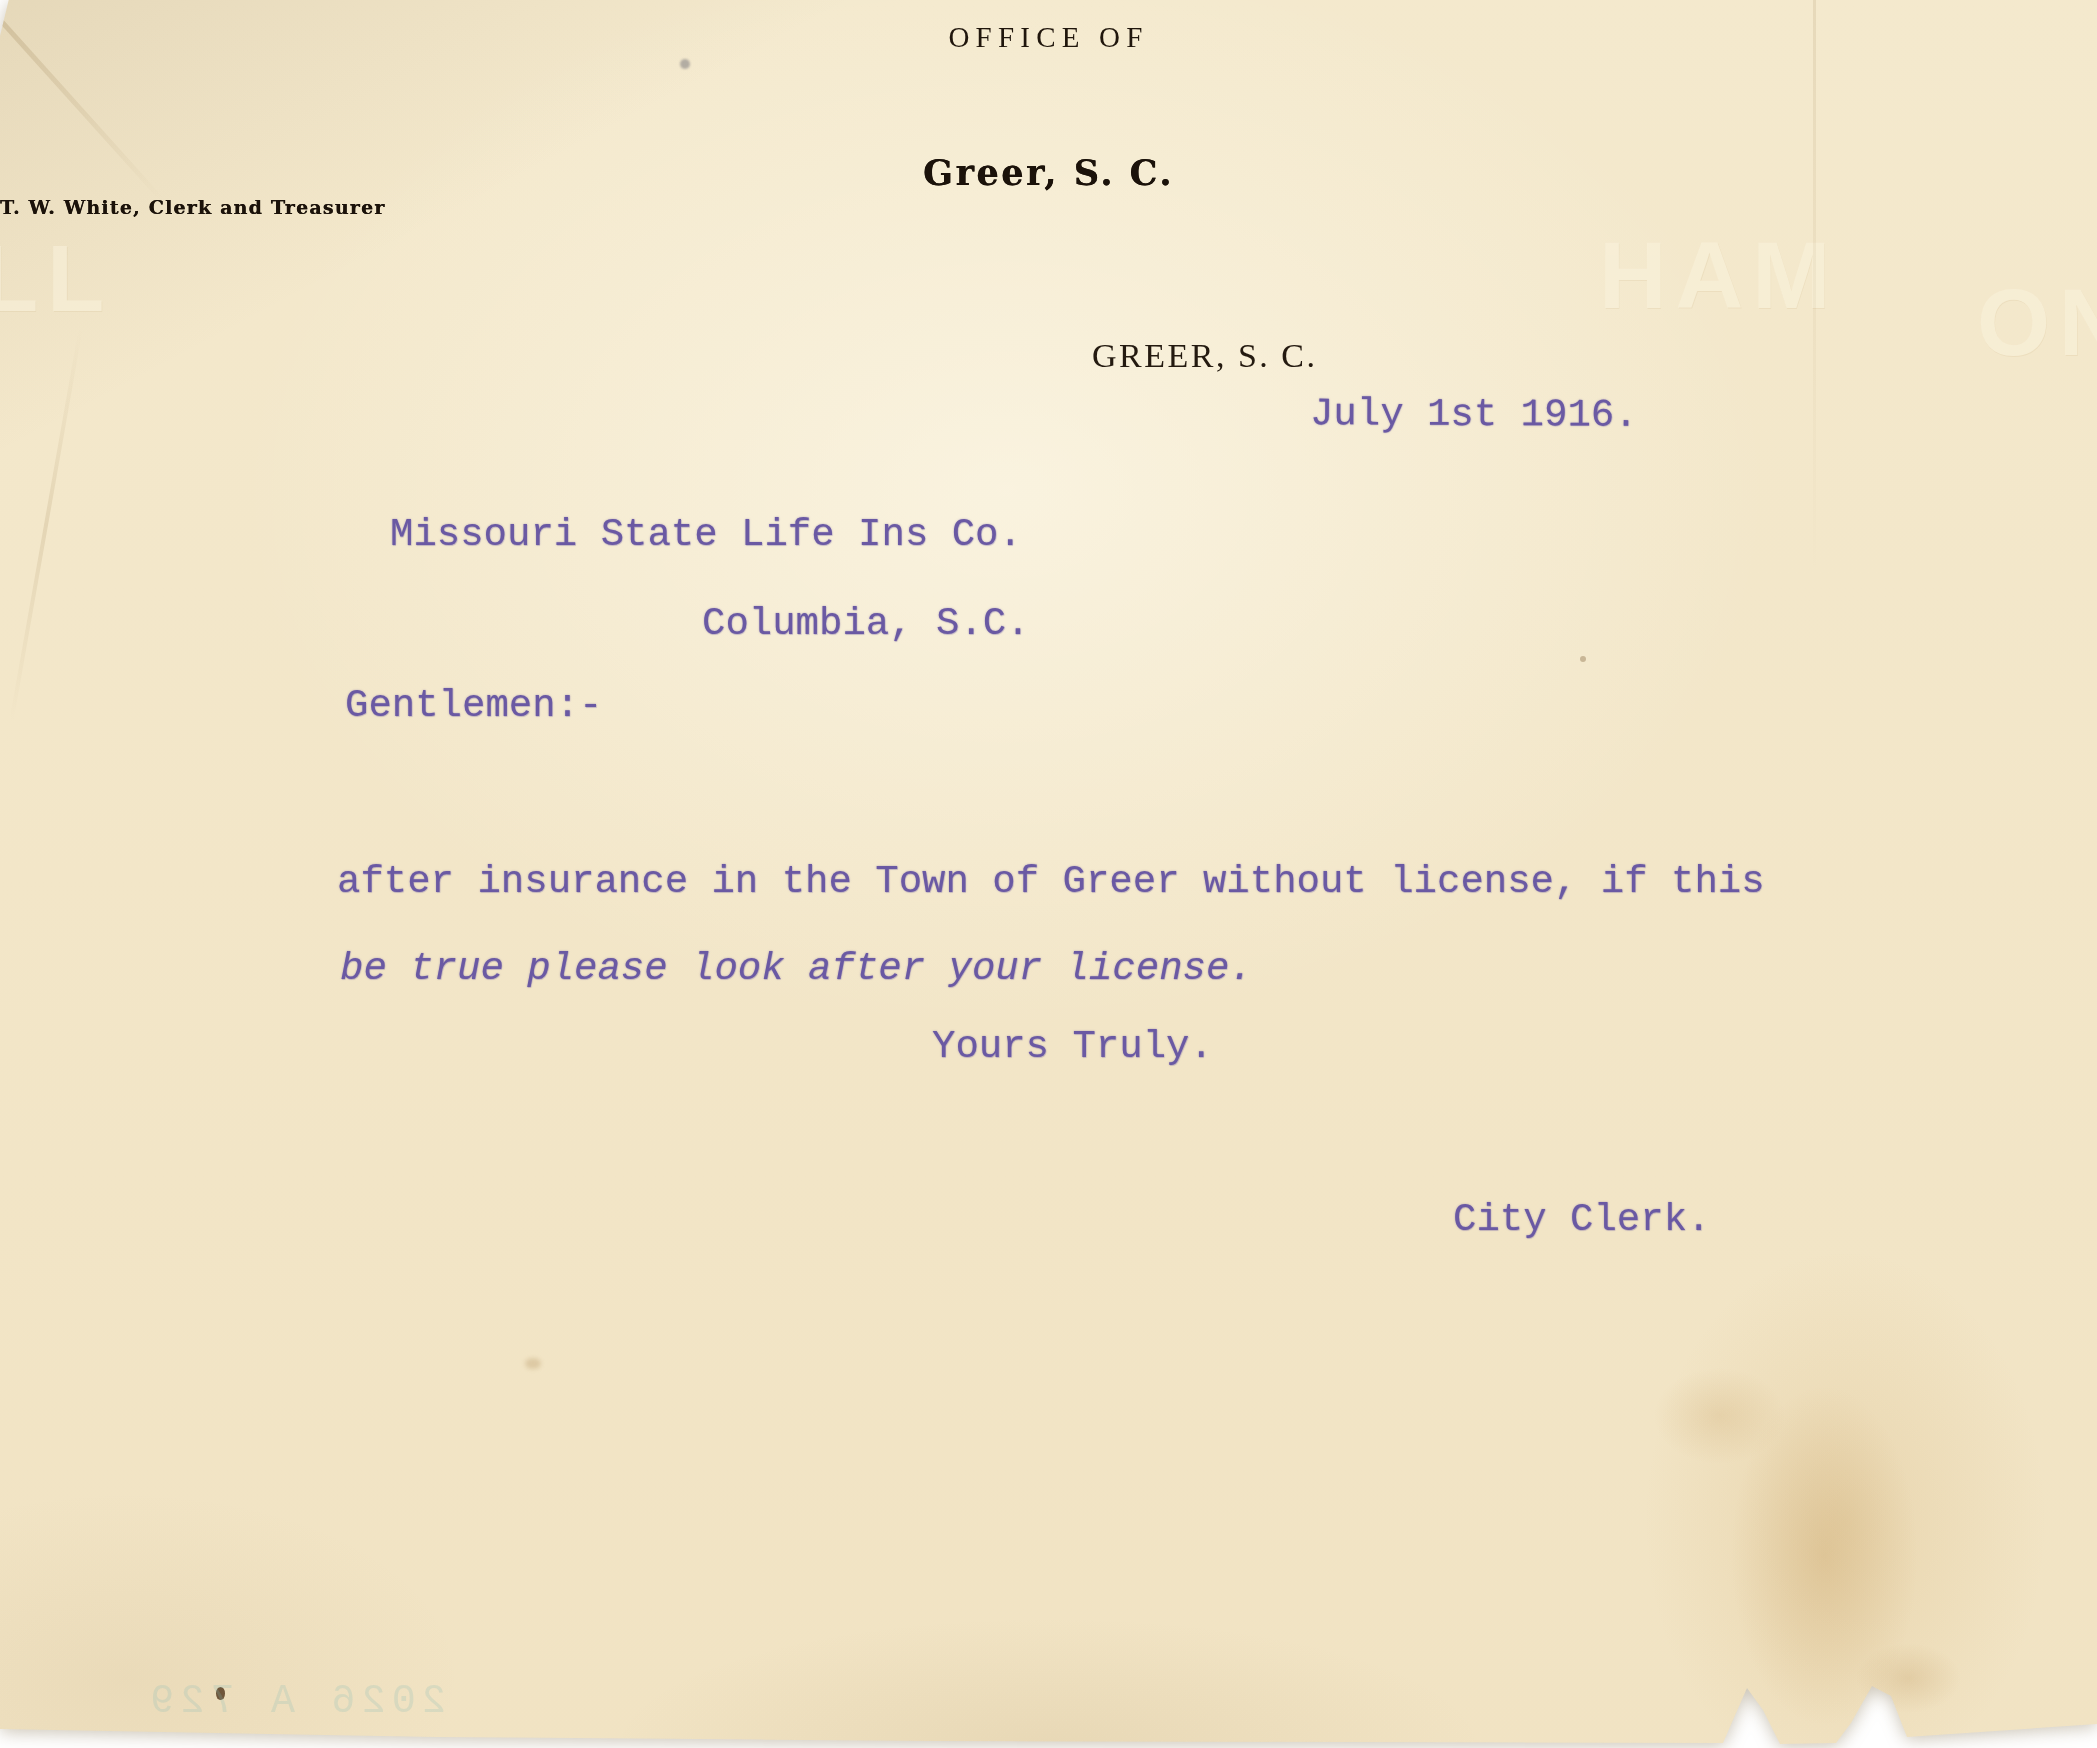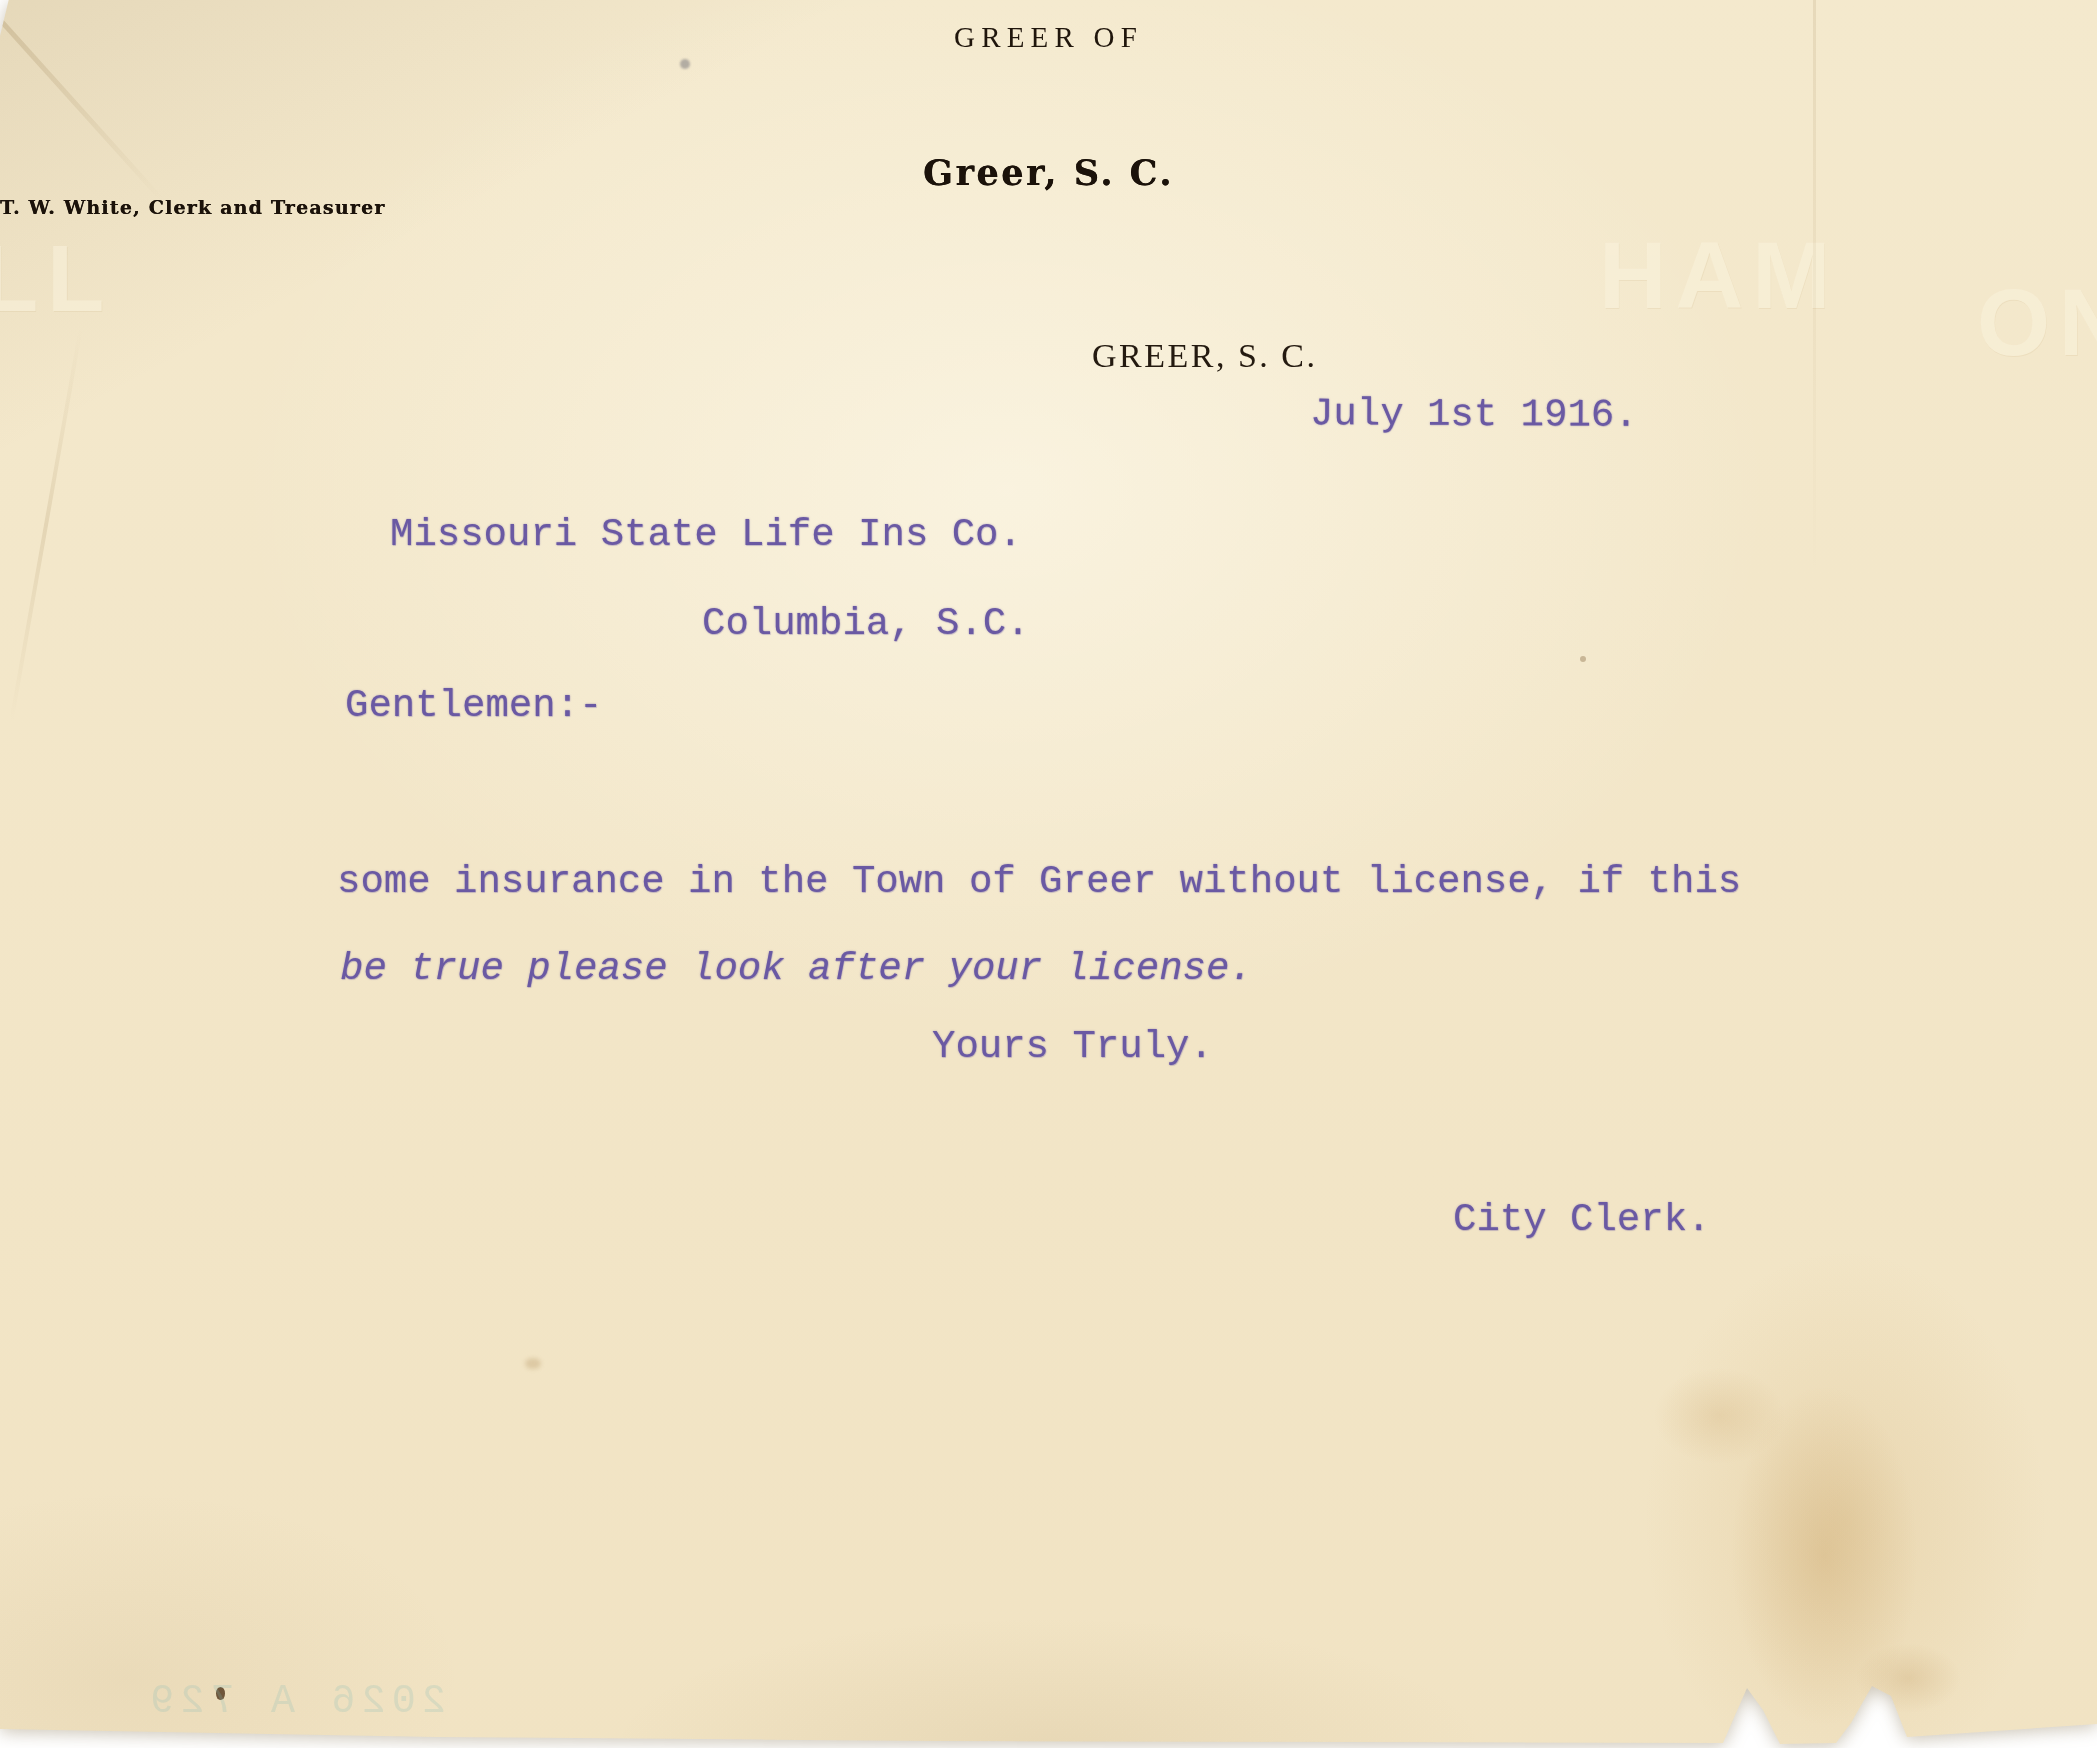--- a/index.html
+++ b/index.html
@@ -127,31 +127,31 @@
       <div class="crease" id="crease-topleft"></div>
       <div class="crease" id="crease-left"></div>
       <div class="crease" id="crease-right"></div>
       <div class="speck" style="left:216px;top:1687px;width:8.7px;height:12.5px;background:rgba(70,40,15,.75);"></div>
       <div class="speck" style="left:680px;top:59px;width:10px;height:10px;background:rgba(100,100,110,.45);filter:blur(1.2px);"></div>
       <div class="speck" style="left:1580px;top:656px;width:6.2px;height:6.2px;background:rgba(120,90,50,.35);filter:blur(0.6px);"></div>
       <div class="speck" style="left:525px;top:1358px;width:16.2px;height:11.2px;background:rgba(150,110,50,.22);filter:blur(1.9px);"></div>
 
       <div id="ghost-numbers">2026 A 729</div>
 
-      <div class="printed" id="office-of">GREER OF</div>
+      <div class="printed" id="office-of">OFFICE OF</div>
       <div class="printed" id="org-loc">Greer, S. C.</div>
       <div class="printed" id="org-officer">T. W. White, Clerk and Treasurer</div>
 
       <div class="printed" id="place-line">GREER, S. C.</div>
 
       <div class="typed" id="date-line">July 1st 1916.</div>
       <div class="typed" id="recipient-1">Missouri State Life Ins Co.</div>
       <div class="typed" id="recipient-2">Columbia, S.C.</div>
       <div class="typed" id="salutation">Gentlemen:-</div>
-      <div class="typed" id="body-2">some insurance in the Town of Greer without license, if this</div>
+      <div class="typed" id="body-2">after insurance in the Town of Greer without license, if this</div>
       <div class="typed" id="body-3">be true please look after your license.</div>
       <div class="typed" id="closing">Yours Truly.</div>
       <div class="typed" id="signature">City Clerk.</div>
 
     </div>
   </div>
 </div>
 
 
 </body></html>

